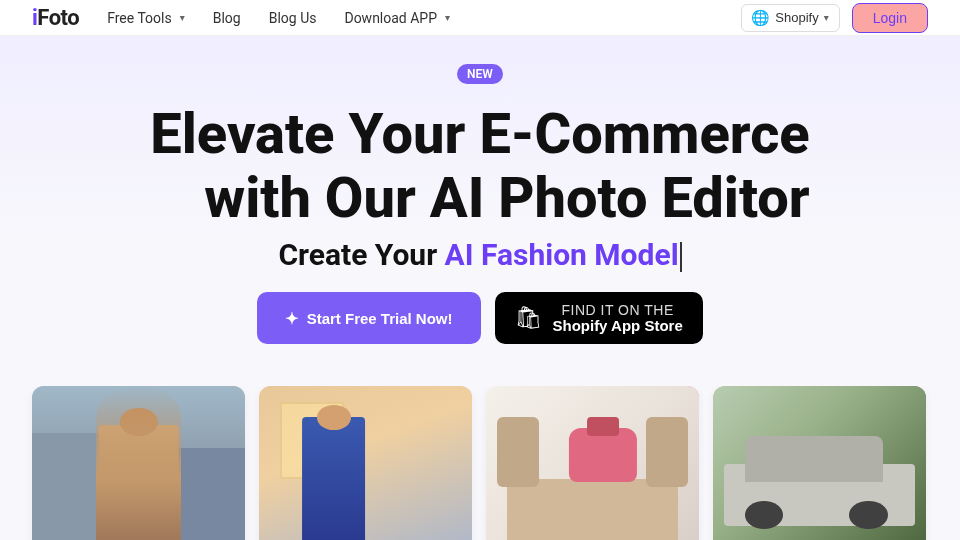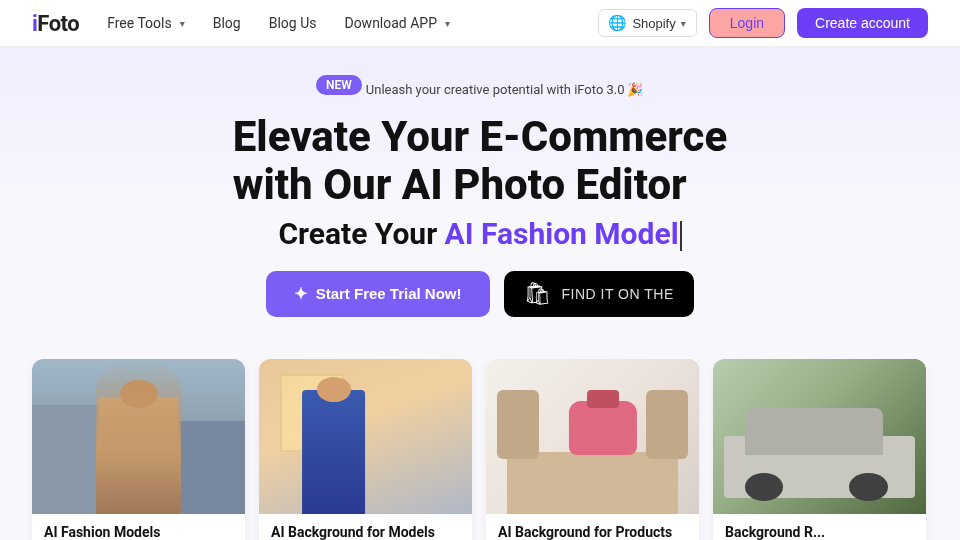--- a/index.html
+++ b/index.html
@@ -10,21 +10,21 @@
       height: 540px;
       overflow: hidden;
     }
 
     
     nav {
       display: flex;
       align-items: center;
       justify-content: space-between;
       padding: 0 32px;
-      height: 47px;
+      height: 36px;
       background: #fff;
       border-bottom: 1px solid #eee;
       position: relative;
       z-index: 10;
     }
     .nav-left {
       display: flex;
       align-items: center;
       gap: 28px;
     }
@@ -110,24 +110,24 @@
       color: #444;
       margin-left: 4px;
     }
     .new-badge-row {
       display: flex;
       align-items: center;
       gap: 0;
       margin-bottom: 10px;
     }
     .hero-title {
-      font-size: 42px;
+      font-size: 56px;
       font-weight: 800;
       color: #111;
-      text-align: left;
+      text-align: right;
       line-height: 1.15;
       margin-bottom: 6px;
     }
     .hero-subtitle {
       font-size: 30px;
       font-weight: 700;
       color: #111;
       text-align: center;
       margin-bottom: 20px;
     }
@@ -266,48 +266,47 @@
       <span class="chevron">▾</span>
     </div>
   </div>
   <div class="nav-right">
     <button class="lang-btn">
       <span style="font-size:15px;">🌐</span>
       <span>Shopify</span>
       <span style="font-size:10px;color:#666;">▾</span>
     </button>
     <button class="login-btn">Login</button>
-    <button class="create-btn">Create account</button>
   </div>
 </nav>
 
 <div class="hero">
   <div class="new-badge-row">
     <span class="new-badge">NEW</span>
-    <span class="new-badge-text">Unleash your creative potential with iFoto 3.0 🎉</span>
   </div>
 
   <h1 class="hero-title">
     <span>Elevate Your E-Commerce</span><br>
     <span>with Our AI Photo Editor</span>
   </h1>
 
   <h2 class="hero-subtitle">
     <span>Create Your </span><span class="highlight">AI Fashion Model</span><span class="cursor"></span>
   </h2>
 
   <div class="cta-row">
     <button class="cta-primary">
       <span style="font-size:16px;">✦</span>
       <span>Start Free Trial Now!</span>
     </button>
     <button class="cta-shopify">
       <span style="font-size:22px;">🛍</span>
       <div>
         <span class="shopify-text-top">FIND IT ON THE</span>
+        <span class="shopify-text-main">Shopify App Store</span>
       </div>
     </button>
   </div>
 </div>
 
 <div class="cards-row">
 
   <div class="card">
     <div class="card-img card-img-1" style="position:relative;">
 

